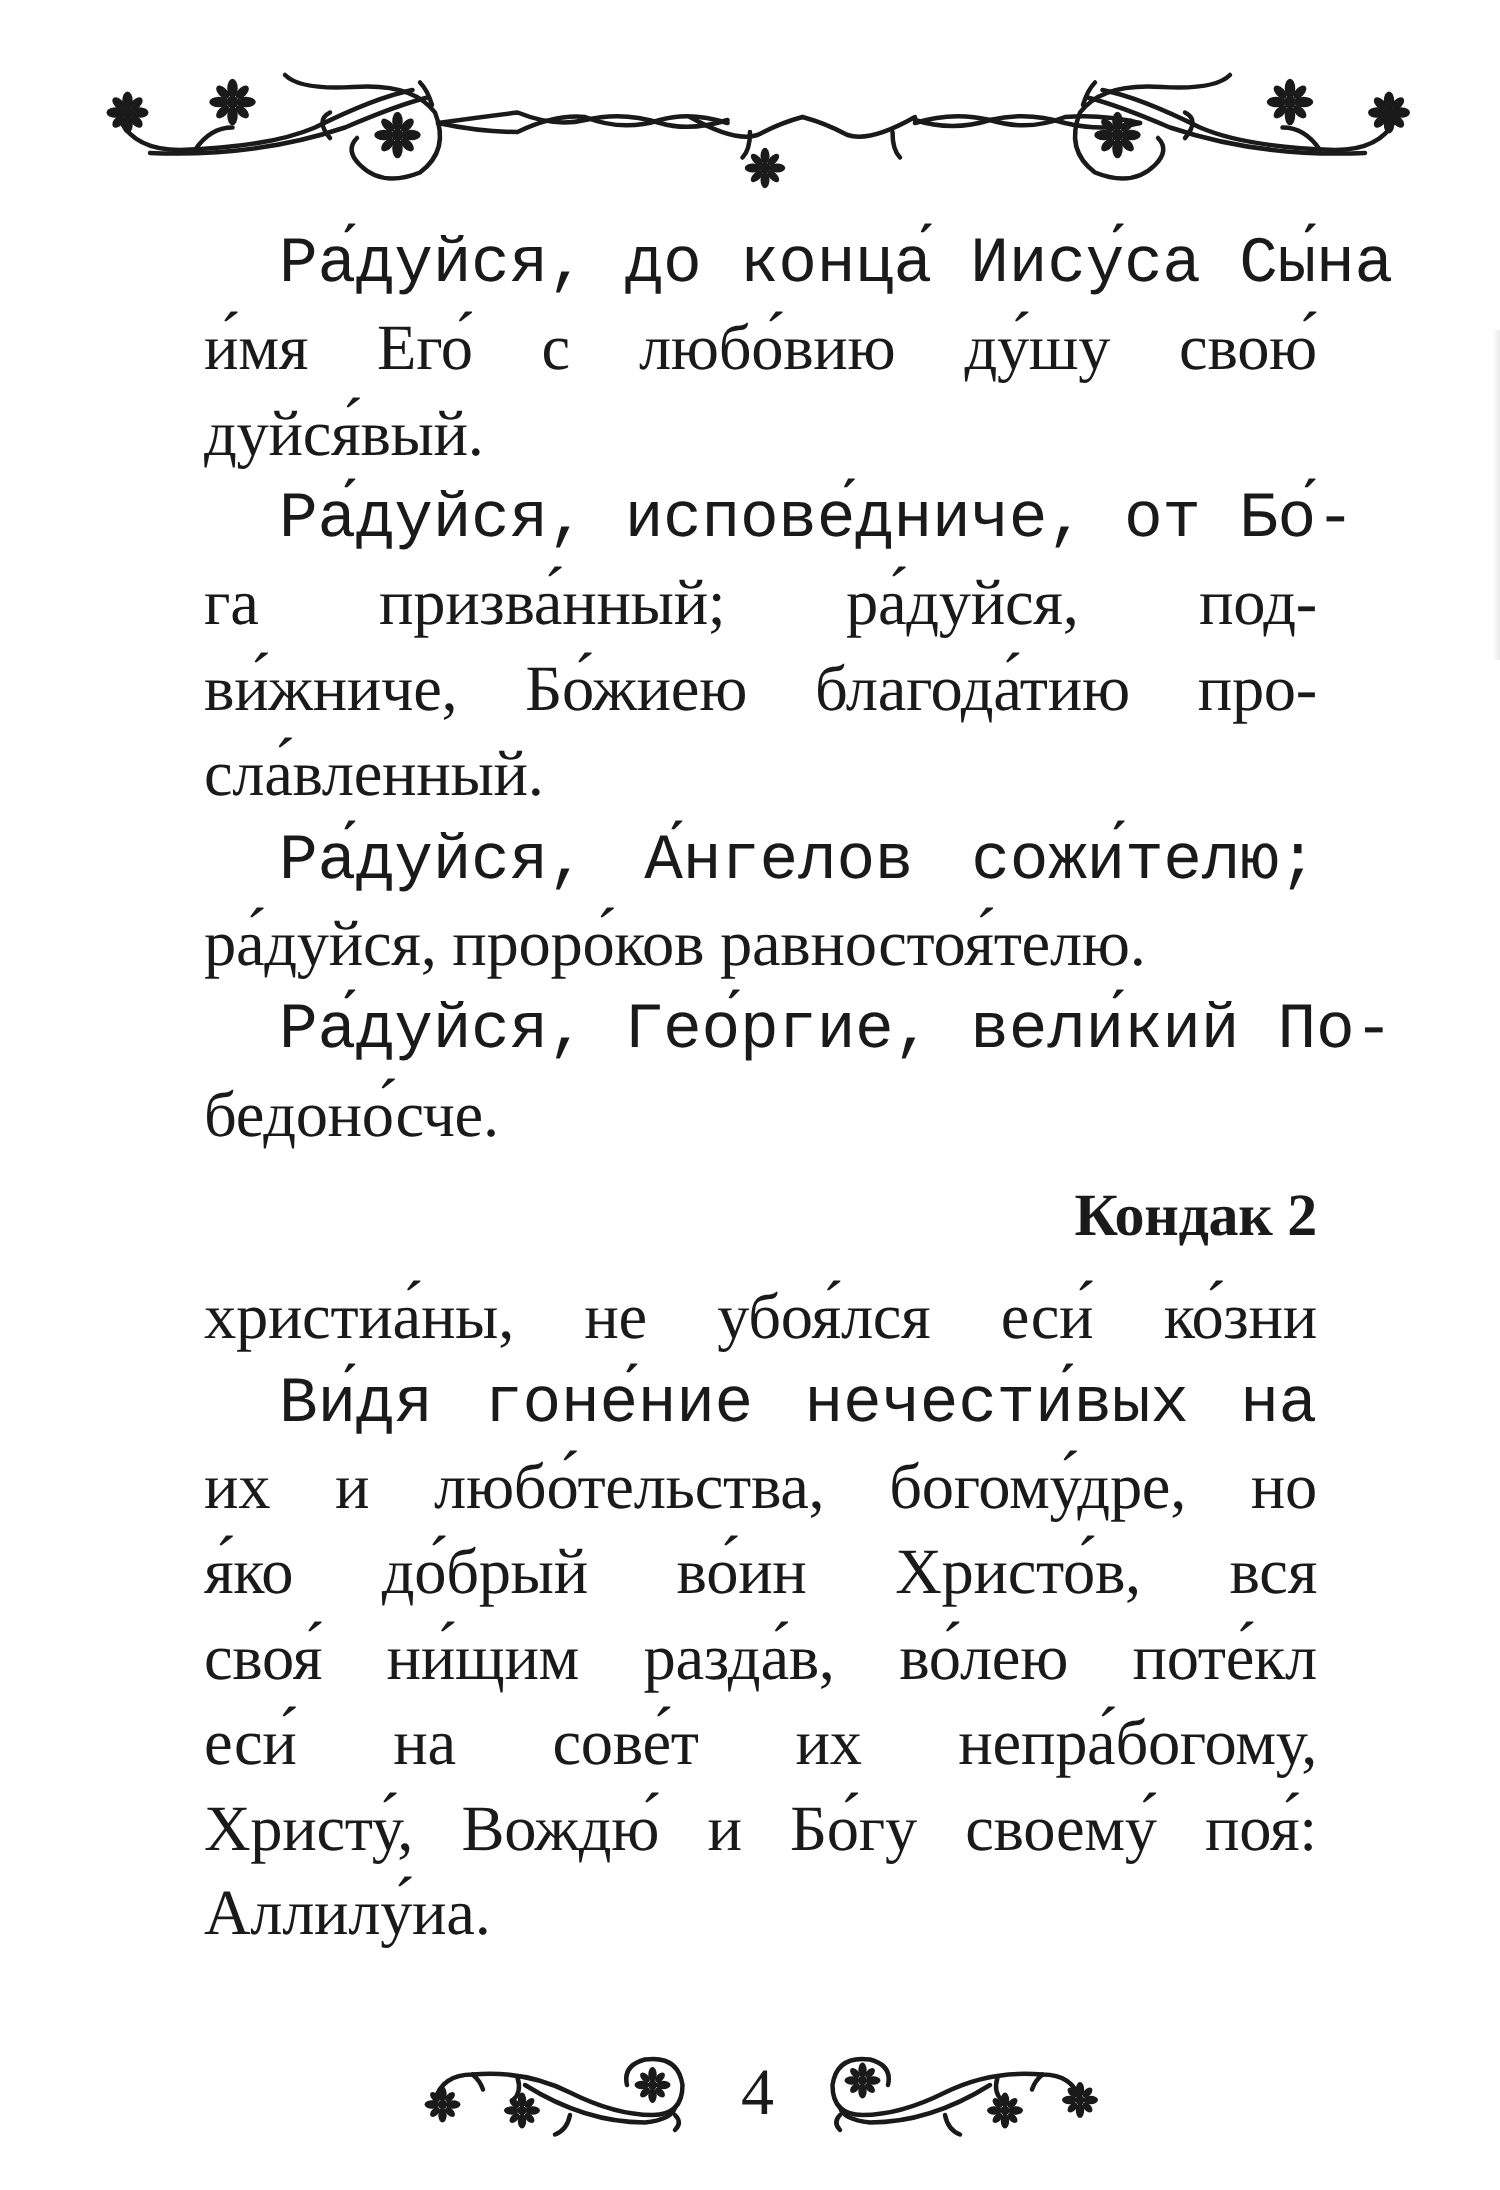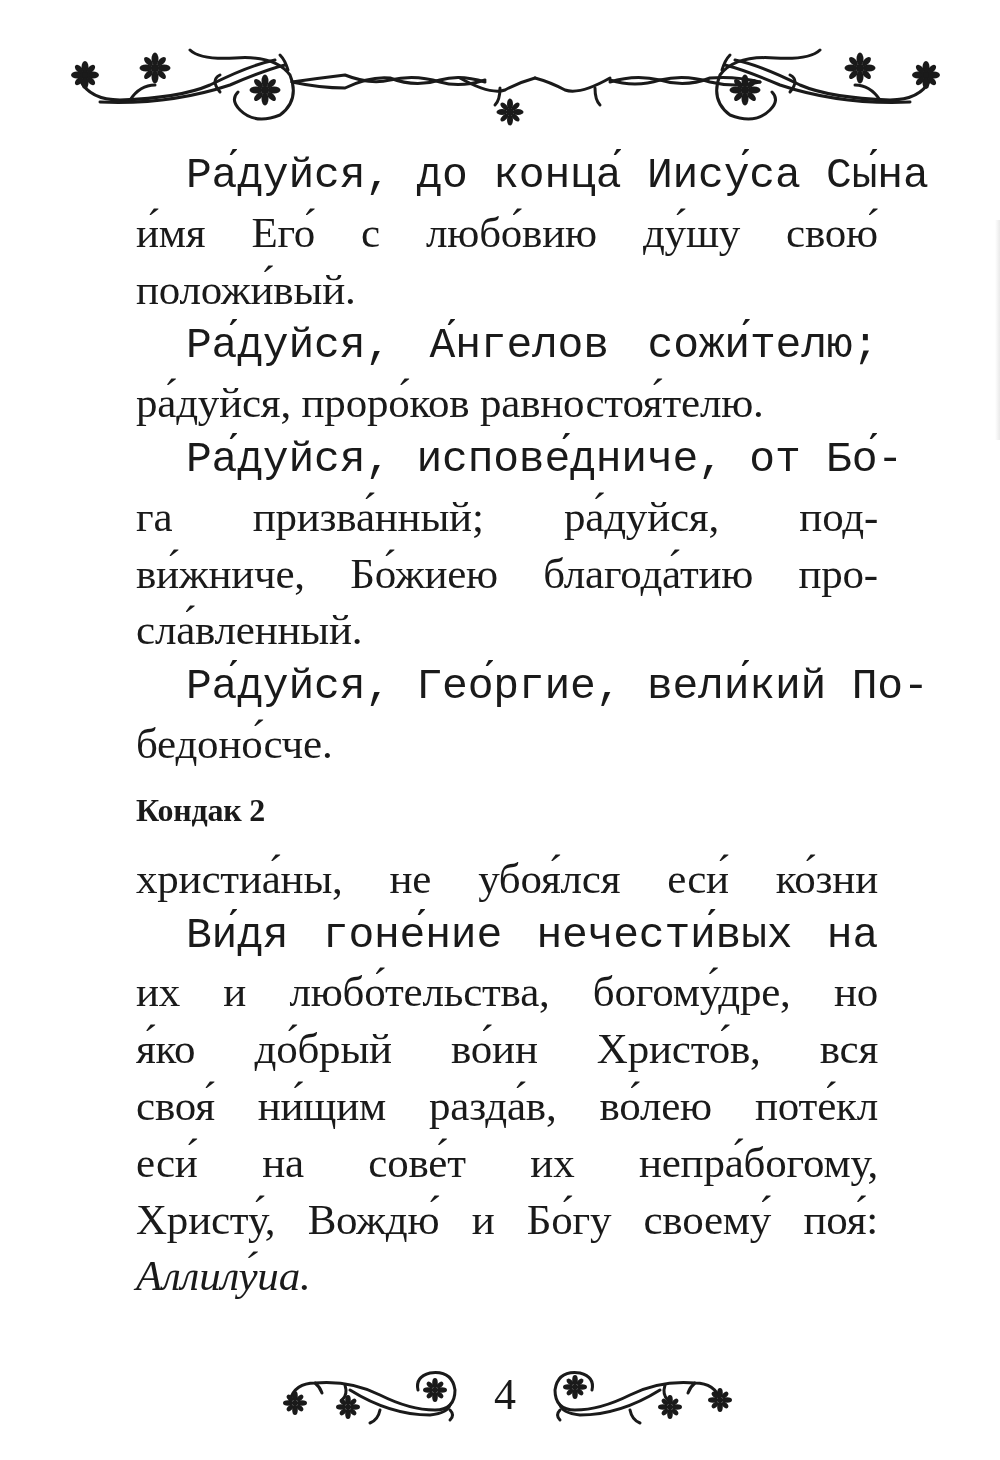--- a/index.html
+++ b/index.html
@@ -50,28 +50,27 @@
     white-space: nowrap;
   }
   .para .line.last {
     text-align-last: left;
   }
   .para .line.first {
     padding-left: 50px;
     font-family: Liberation Mono, monospace;
   }
   .heading {
-    text-align: left;
+    text-align: right;
     font-weight: bold;
-    font-size: 32px;
+    font-size: 40px;
     margin: 6px 0 10px 0;
     line-height: 62px;
   }
   .italic {
-    font-style: italic;
   }
   .page-number {
     position: absolute;
     left: 0;
     width: 100%;
     top: 0;
     text-align: center;
     font-size: 44px;
     line-height: 80px;
   }
@@ -198,33 +197,33 @@
   </g>
 </svg>
 
 <div class="right-shadow"></div>
 
 <div class="text-block">
 
   <p class="para">
     <span class="line first">Ра́дуйся, до конца́ Иису́са Сы́на</span>
     <span class="line">и́мя Его́ с любо́вию ду́шу свою́</span>
-    <span class="line last">положи́вый.</span>
-  </p>
-
-  <p class="para">
-    <span class="line first">Ра́дуйся, А́нгелов сожи́телю;</span>
-    <span class="line last">ра́дуйся, проро́ков равностоя́телю.</span>
+    <span class="line last">дуйся́вый.</span>
   </p>
 
   <p class="para">
     <span class="line first">Ра́дуйся, испове́дниче, от Бо́-</span>
     <span class="line">га призва́нный; ра́дуйся, под-</span>
     <span class="line">ви́жниче, Бо́жиею благода́тию про-</span>
     <span class="line last">сла́вленный.</span>
+  </p>
+
+  <p class="para">
+    <span class="line first">Ра́дуйся, А́нгелов сожи́телю;</span>
+    <span class="line last">ра́дуйся, проро́ков равностоя́телю.</span>
   </p>
 
   <p class="para">
     <span class="line first">Ра́дуйся, Гео́ргие, вели́кий По-</span>
     <span class="line last">бедоно́сче.</span>
   </p>
 
   <div class="heading">Кондак 2</div>
 
   <p class="para">

